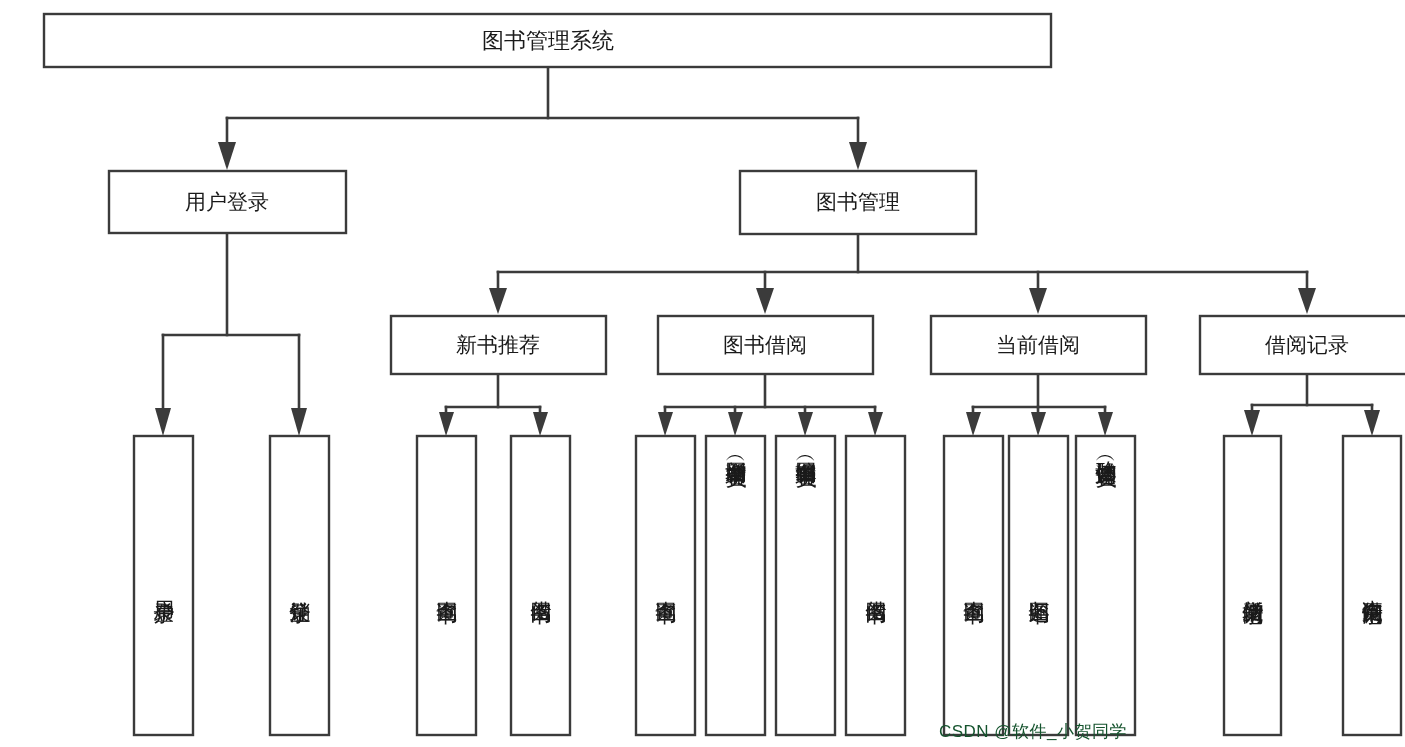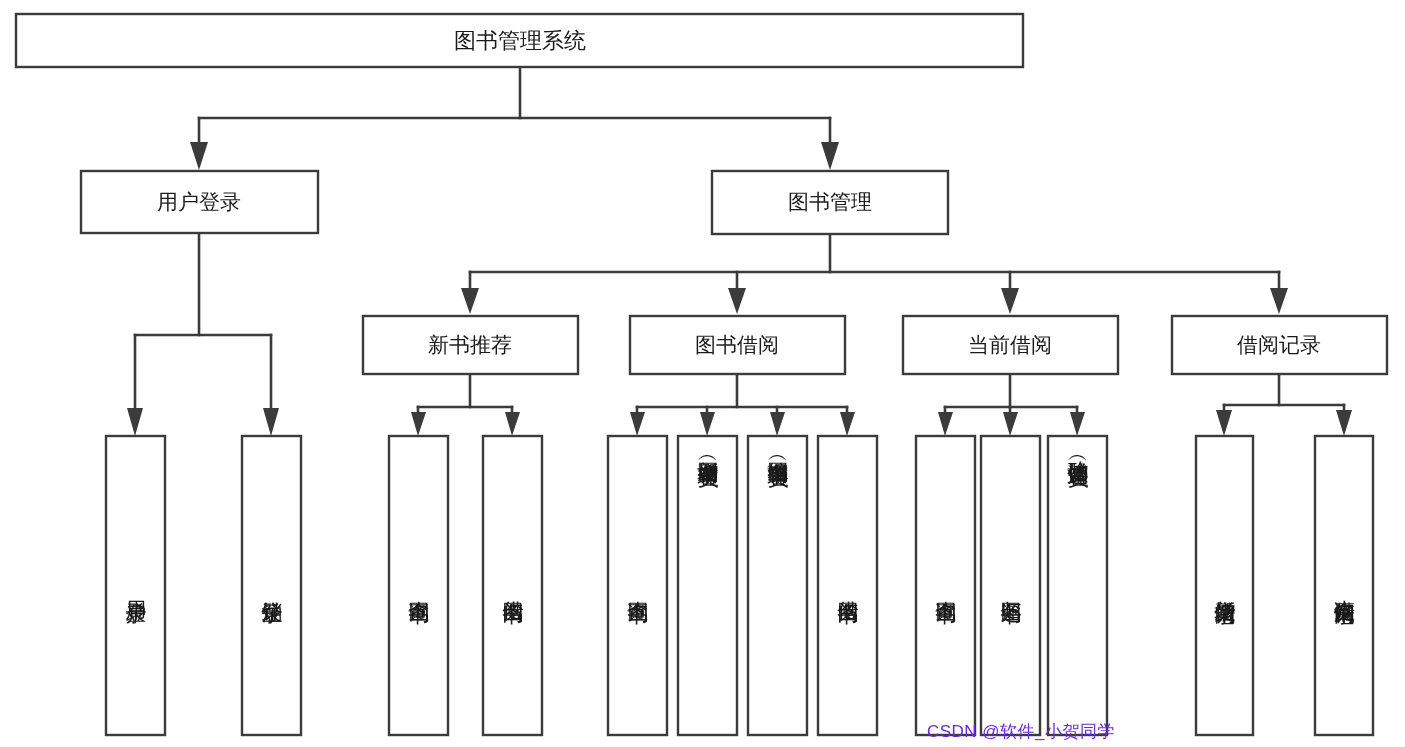--- a/index.html
+++ b/index.html
@@ -11,20 +11,21 @@
     width: 1405px;
     height: 747px;
     font-family: "Liberation Sans", "DejaVu Sans", sans-serif;
     overflow: hidden;
   }
   #diagram-root {
     position: relative;
     width: 1123px;
     height: 747px;
     background: #ffffff;
+    margin-left: 28px;
   }
   svg#diagram-svg {
     position: absolute;
     left: 0;
     top: 0;
     width: 1405px;
     height: 747px;
     display: block;
   }
   .node-box {
@@ -68,25 +69,25 @@
     display: flex;
     align-items: center;
     justify-content: center;
     text-align: center;
     letter-spacing: 1px;
     white-space: nowrap;
     pointer-events: none;
   }
   .watermark {
     position: absolute;
-    right: 8px;
+    right: 24px;
     bottom: 4px;
     font-family: "Liberation Sans", "DejaVu Sans", sans-serif;
     font-size: 17px;
-    color: #6d28d9;
+    color: #14532d;
     letter-spacing: 0.5px;
     white-space: nowrap;
   }
 </style>
 </head>
 <body>
 
 <div id="diagram-root">
 
   <svg id="diagram-svg" viewBox="0 0 1405 747">

